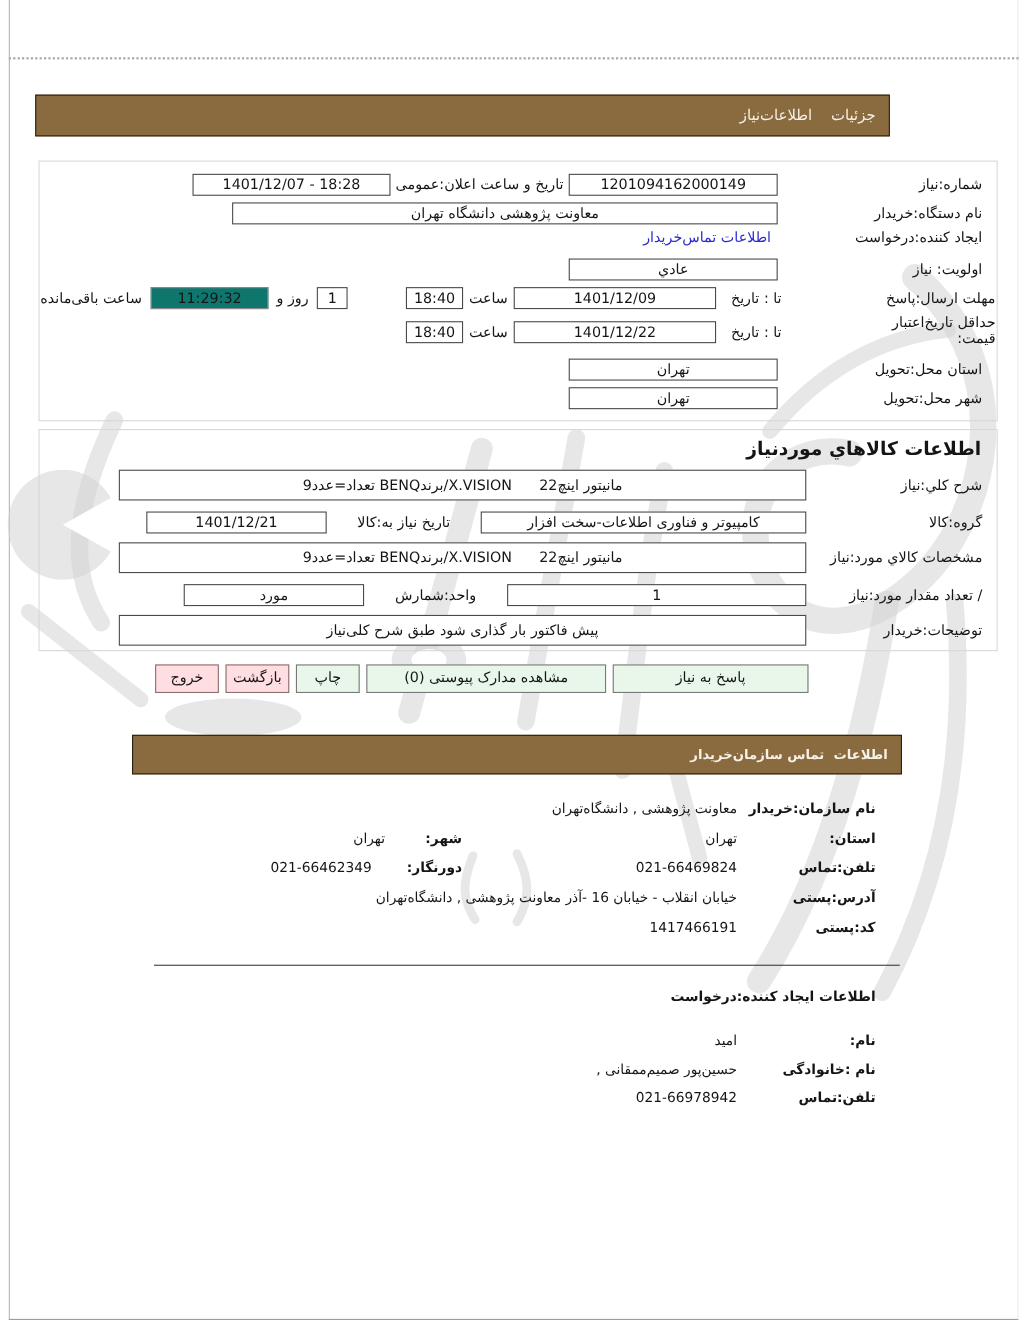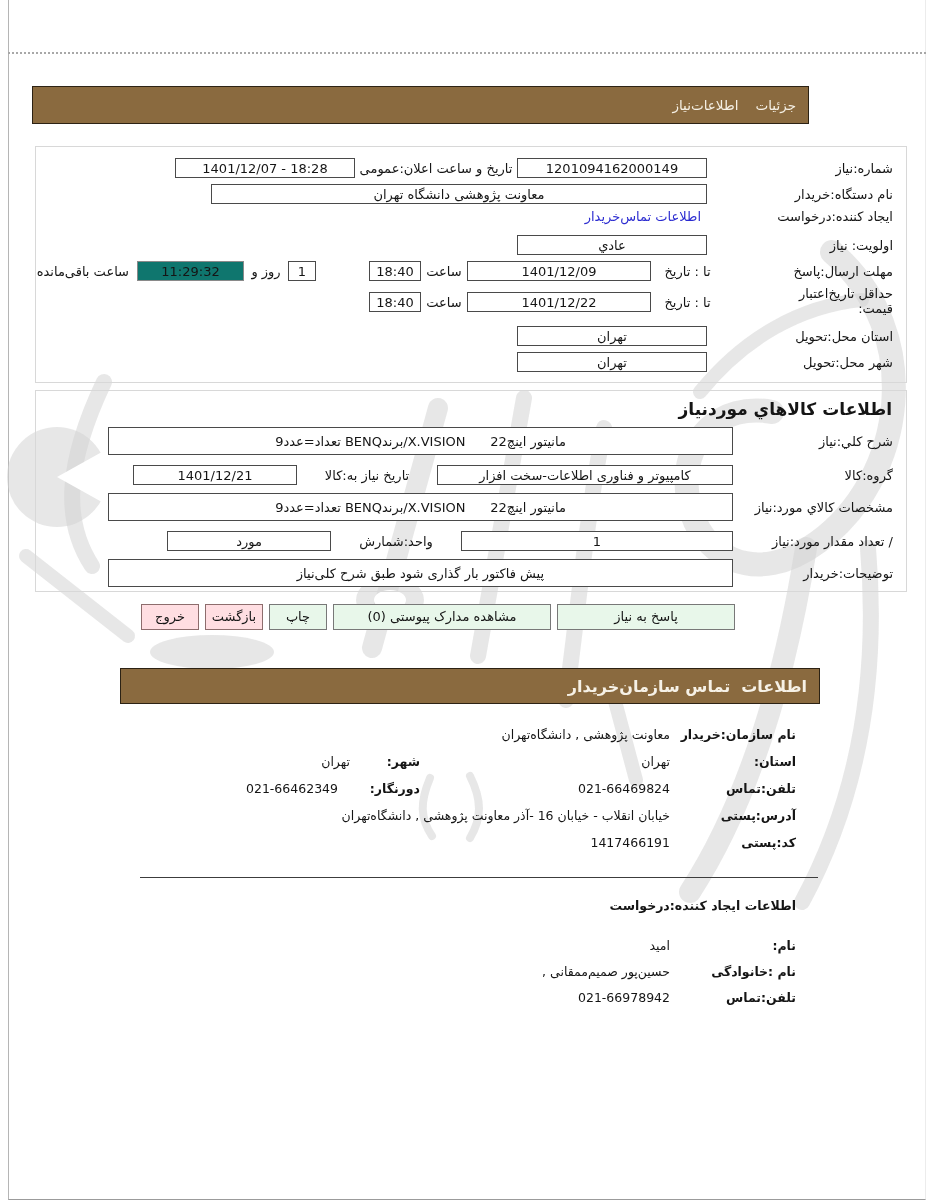--- a/index.html
+++ b/index.html
@@ -10,29 +10,29 @@
   .frame{position:absolute;left:8px;top:0;width:916px;height:1199px;
     border-left:1px solid #b5b5b5;border-bottom:1px solid #9b9b9b;border-right:1px solid #ececec;
     pointer-events:none;z-index:0}
   .dotline{position:absolute;left:8px;width:918px;top:52px;border-top:2px dotted #a8a8a8;z-index:0}
   #wm{position:absolute;left:0;top:0;z-index:1;pointer-events:none}
   .content{position:absolute;left:0;top:0;width:926px;height:1202px;z-index:2}
 
   .bar{position:absolute;background:#8a6a3f;border:1px solid #2c2214;color:#f6f1e6;
     display:flex;align-items:center;direction:rtl;box-sizing:border-box}
   .bar1{left:32px;width:777px;top:86px;height:38px;padding:0 12px;font-size:13.5px}
-  .bar2{left:120px;width:700px;top:668px;height:36px;padding:0 12px;font-size:16px;font-weight:bold}
+  .bar2{left:120px;width:700px;top:668px;height:36px;padding:0 12px;font-size:12px;font-weight:bold}
 
   .sect{position:absolute;border:1px solid #d8d8d8;background:transparent;box-sizing:border-box}
   .s1{left:35px;width:872px;top:146px;height:237px}
   .s2{left:35px;width:872px;top:390px;height:202px}
 
   .frow{position:absolute;right:1px;left:1px;display:flex;direction:rtl;align-items:center;white-space:nowrap}
   .lbl{flex:0 0 198px;box-sizing:border-box;padding-right:12px}
-  .lblw{flex:0 0 181px;box-sizing:border-box;padding-right:12px}
+  .lblw{flex:0 0 181px;box-sizing:border-box;}
   .lbl2l{line-height:1.15}
   .ibox{background:#fff;border:1px solid #4a4a4a;height:20px;line-height:19px;box-sizing:border-box;
     padding:0 4px;direction:rtl;text-align:center;overflow:hidden;white-space:nowrap;flex:0 0 auto}
   .tall{height:28px;line-height:27px}
   .ctr{text-align:center}
   .mid{box-sizing:border-box;text-align:center;flex:0 0 auto}
   .ltr{direction:ltr;unicode-bidi:isolate}
   .link{color:#2b2bd0;margin-right:6px;cursor:pointer;text-decoration:none}
   .cdown{background:#0f766e}
   .spacer{flex:0 0 auto}

